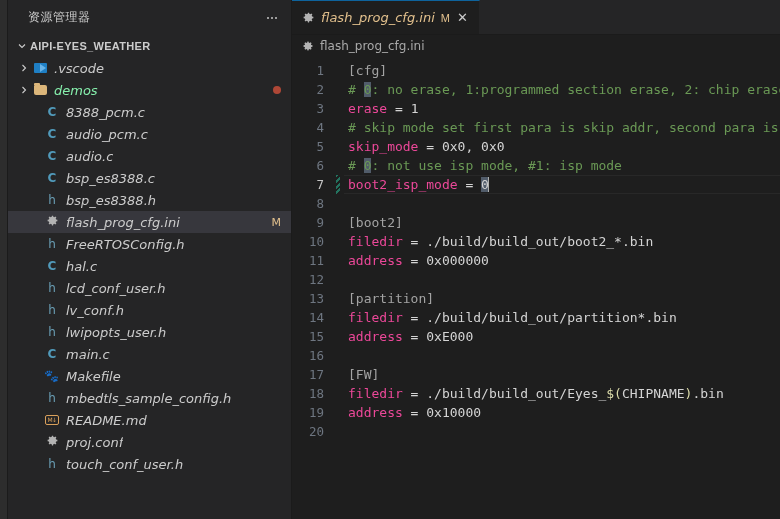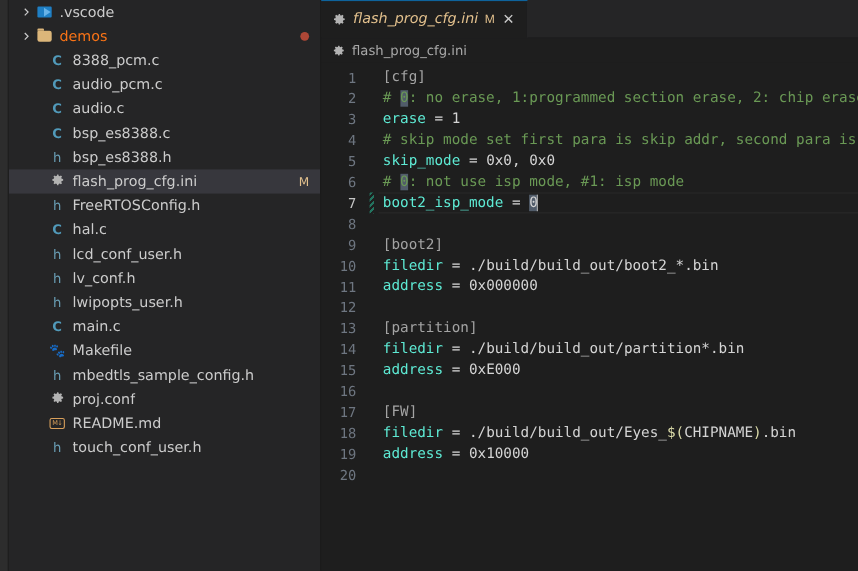--- a/index.html
+++ b/index.html
@@ -60,24 +60,24 @@
   .row {
     height: 22px; display: flex; align-items: center;
     font-size: 13px; color: #cccccc;
     padding-right: 10px; white-space: nowrap;
     position: relative;
     font-family: "DejaVu Sans", sans-serif;
   }
   .row.selected { background: #37373d; }
   .row .indent { flex: 0 0 auto; }
   .row .icon { width: 16px; height:16px; flex:0 0 16px; margin-right: 6px; display:inline-flex; align-items:center; justify-content:center; }
-  .row .label { overflow: hidden; text-overflow: ellipsis; }
+  .row .label { overflow: hidden; text-overflow: ellipsis; font-style: italic; }
   .row .badge { margin-left:auto; font-size: 11px; color:#e2c08d; padding-left:8px; }
   .row .dot { margin-left:auto; width:8px; height:8px; border-radius:50%; background:#c74e39; opacity:.85; }
-  .label.ignored { color: #f97316; }
+  .label.ignored { color: #86efac; }
 
   
   .ic-c   { color:#519aba; font-weight:bold; font-size:12px; font-family:"DejaVu Sans", sans-serif; }
   .ic-h   { color:#6a9fb5; font-size:12px; font-family:"DejaVu Sans", sans-serif; }
   .ic-gear{ color:#b3b3b3; }
   .folder-yellow { width:13px; height:10px; background:#dcb67a; border-radius:1px 2px 2px 2px; position:relative; }
   .folder-yellow:before { content:""; position:absolute; top:-2px; left:0; width:6px; height:2px; background:#dcb67a; border-radius:1px 1px 0 0;}
   .folder-vsc { width:13px; height:10px; background:#1f7fc4; border-radius:1px; position:relative; overflow:hidden;}
   .folder-vsc:before { content:""; position:absolute; top:-2px; left:0; width:6px; height:2px; background:#1f7fc4; border-radius:1px 1px 0 0;}
   .folder-vsc:after { content:""; position:absolute; right:1px; top:1px; width:0; height:0;
@@ -153,41 +153,57 @@
     content:""; position:absolute; left:2px; top:0; width:4px; height:19px;
     background: repeating-linear-gradient(135deg, #23735f 0 2px, #1e1e1e 2px 4px);
   }
   .line-text-wrap {
     flex: 1 1 auto; min-width:0; height:19px; display:flex; align-items:center;
     padding-left: 4px; overflow:hidden;
   }
   .tok { white-space: pre; }
   .t-comment { color: #6a9955; }
   .t-section { color: #a3a3a3; }
-  .t-key     { color: #5eead4; }
+  .t-key     { color: #ec4899; }
   .t-op      { color: #d4d4d4; }
   .t-val     { color: #d4d4d4; }
   .t-var     { color: #dcdcaa; }
   .hl { background: #515c6a; }
   .cursor-bar {
     display:inline-block; width:1px; height:15px; background:#aeafad;
     vertical-align: middle; margin-left:-1px;
   }
 </style>
 </head>
 <body>
 
 <div id="app">
 
   <div class="activity-sliver"></div>
 
   <div class="sidebar">
 
+    <div class="sidebar-header">
+      <span class="sidebar-title">资源管理器</span>
+      <span class="more-icon">
+          <i></i>
+          <i></i>
+          <i></i>
+        </span>
+    </div>
 
     <div class="tree-root">
+      <div class="tree-section-title">
+        <span class="chev">
+          <svg width="10" height="10" viewBox="0 0 10 10">
+              <path d="M2 3.5 L5 6.5 L8 3.5" stroke="#cccccc" stroke-width="1.1" fill="none"></path>
+            </svg>
+        </span>
+        <span>AIPI-EYES_WEATHER</span>
+      </div>
       <div id="tree-items">
           <div class="row">
             <span class="indent" style="width: 8px;"></span>
             <span class="chev">
               <svg width="10" height="10" viewBox="0 0 10 10">
                 <path d="M3.5 2 L6.5 5 L3.5 8" stroke="#cccccc" stroke-width="1.1" fill="none"></path>
               </svg>
             </span>
             <span class="icon">
               <span class="folder-vsc"></span>
@@ -320,36 +336,36 @@
             <span class="chev"></span>
             <span class="icon">
               <span class="ic-h">h</span>
             </span>
             <span class="label">mbedtls_sample_config.h</span>
           </div>
           <div class="row">
             <span class="indent" style="width: 20px;"></span>
             <span class="chev"></span>
             <span class="icon">
+              <span class="ic-md">
+                <span>M↓</span>
+              </span>
+            </span>
+            <span class="label">README.md</span>
+          </div>
+          <div class="row">
+            <span class="indent" style="width: 20px;"></span>
+            <span class="chev"></span>
+            <span class="icon">
               <span class="ic-gear"><svg width="13" height="13" viewBox="0 0 16 16">
                   <path fill="#b3b3b3" d="M8 5.2a2.8 2.8 0 1 0 0 5.6 2.8 2.8 0 0 0 0-5.6zm0 4.3a1.5 1.5 0 1 1 0-3 1.5 1.5 0 0 1 0 3z"></path>
                   <path fill="#b3b3b3" d="M14 8.9v-1.8l-1.6-.3a4.7 4.7 0 0 0-.5-1.2l.9-1.3-1.3-1.3-1.3.9a4.7 4.7 0 0 0-1.2-.5L8.7 2H7.3l-.3 1.4c-.42.11-.82.28-1.2.5l-1.3-.9-1.3 1.3.9 1.3c-.22.38-.39.78-.5 1.2L2 7.1v1.8l1.6.3c.11.42.28.82.5 1.2l-.9 1.3 1.3 1.3 1.3-.9c.38.22.78.39 1.2.5l.3 1.4h1.4l.3-1.4c.42-.11.82-.28 1.2-.5l1.3.9 1.3-1.3-.9-1.3c.22-.38.39-.78.5-1.2L14 8.9z"></path>
                 </svg></span>
             </span>
             <span class="label">proj.conf</span>
-          </div>
-          <div class="row">
-            <span class="indent" style="width: 20px;"></span>
-            <span class="chev"></span>
-            <span class="icon">
-              <span class="ic-md">
-                <span>M↓</span>
-              </span>
-            </span>
-            <span class="label">README.md</span>
           </div>
           <div class="row">
             <span class="indent" style="width: 20px;"></span>
             <span class="chev"></span>
             <span class="icon">
               <span class="ic-h">h</span>
             </span>
             <span class="label">touch_conf_user.h</span>
           </div>
         </div>

